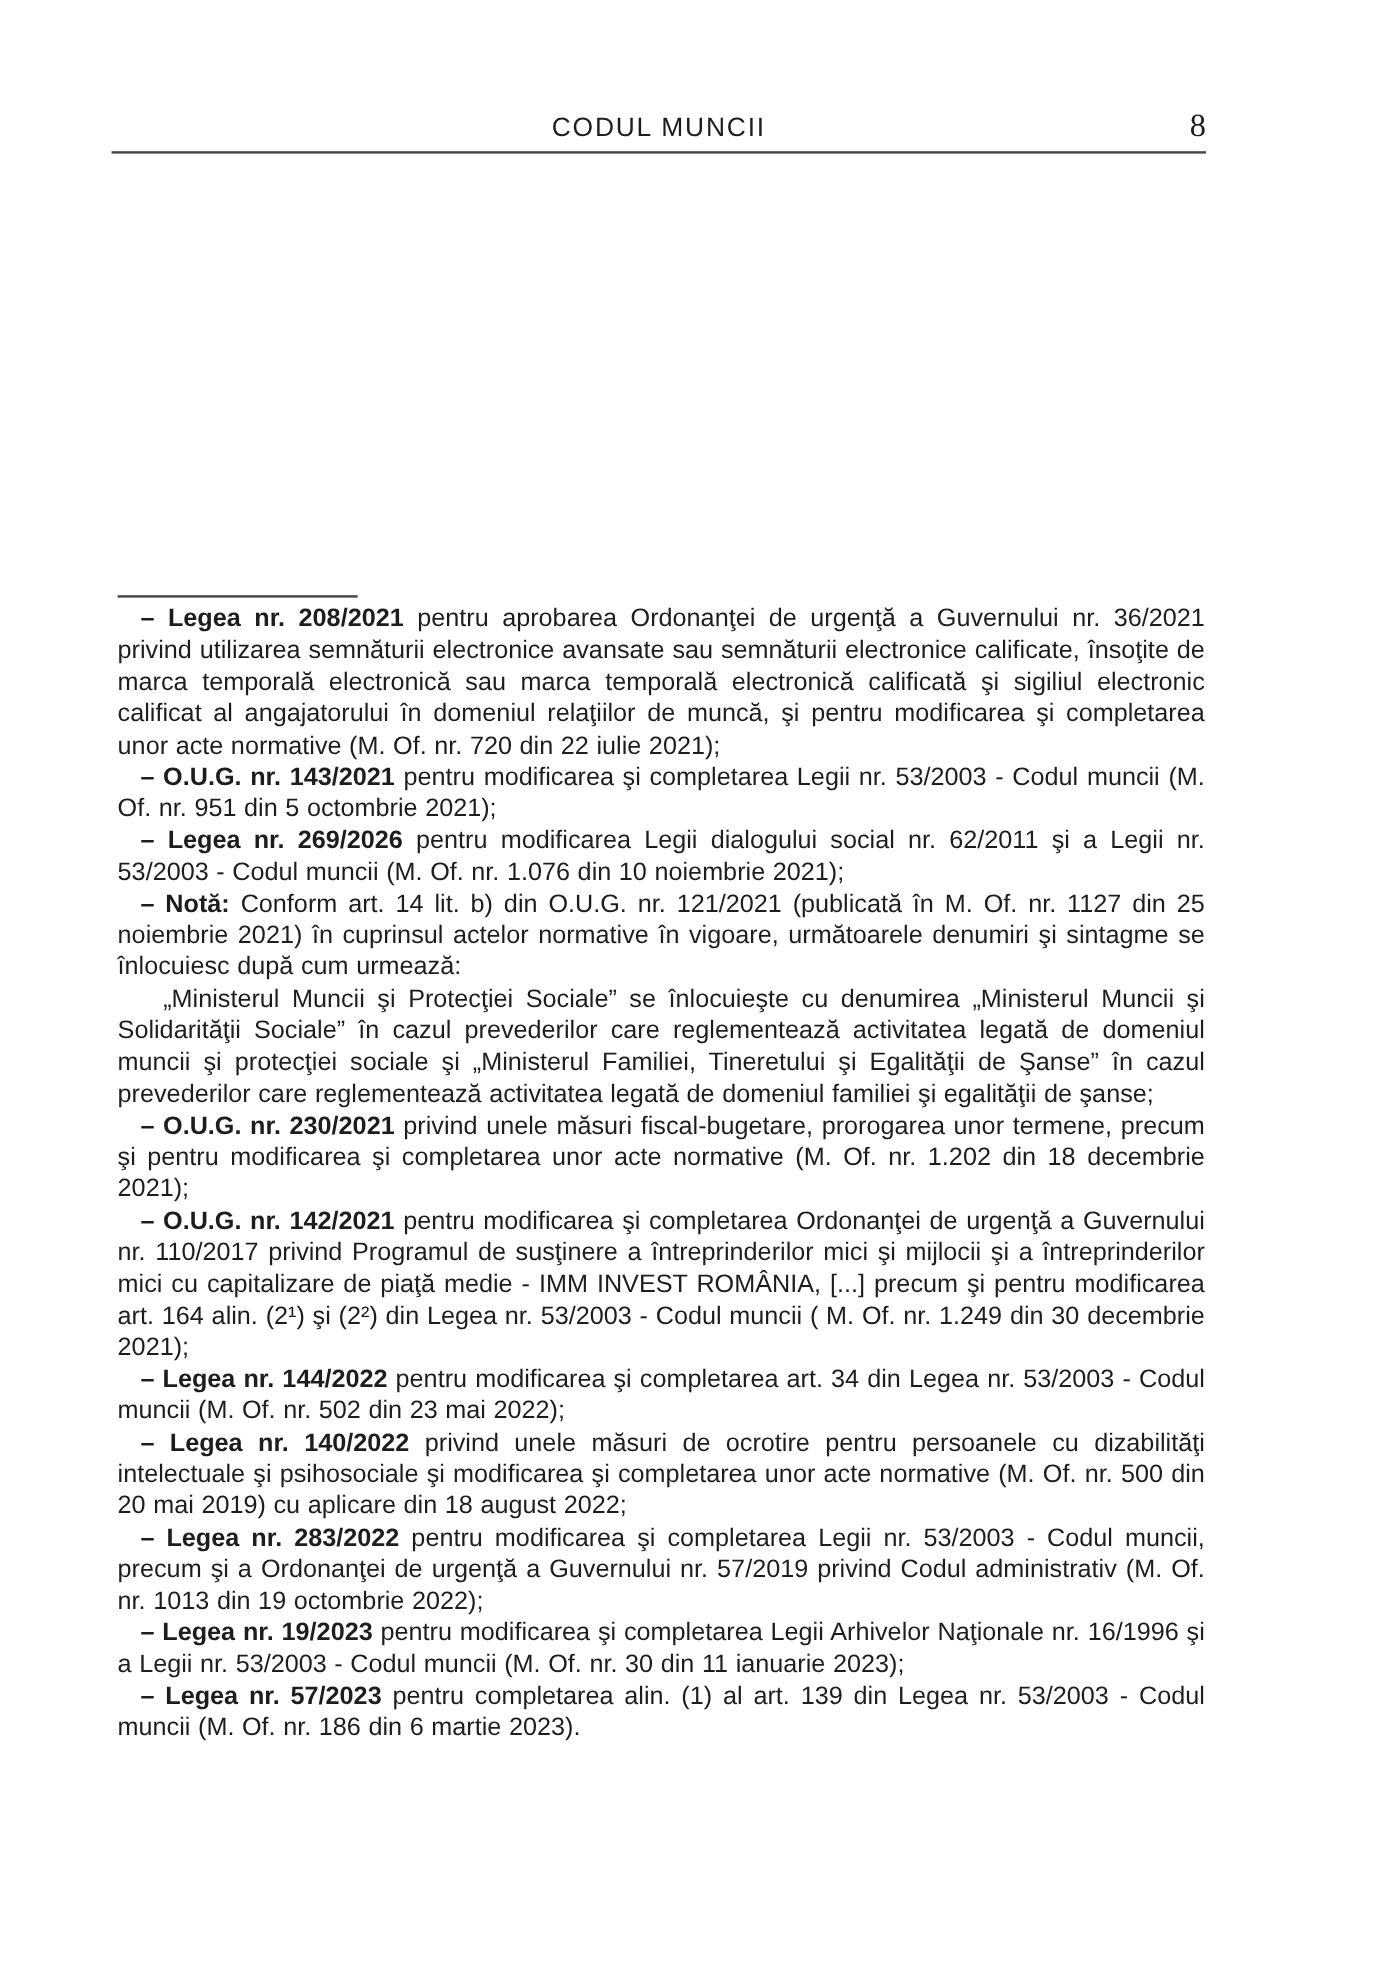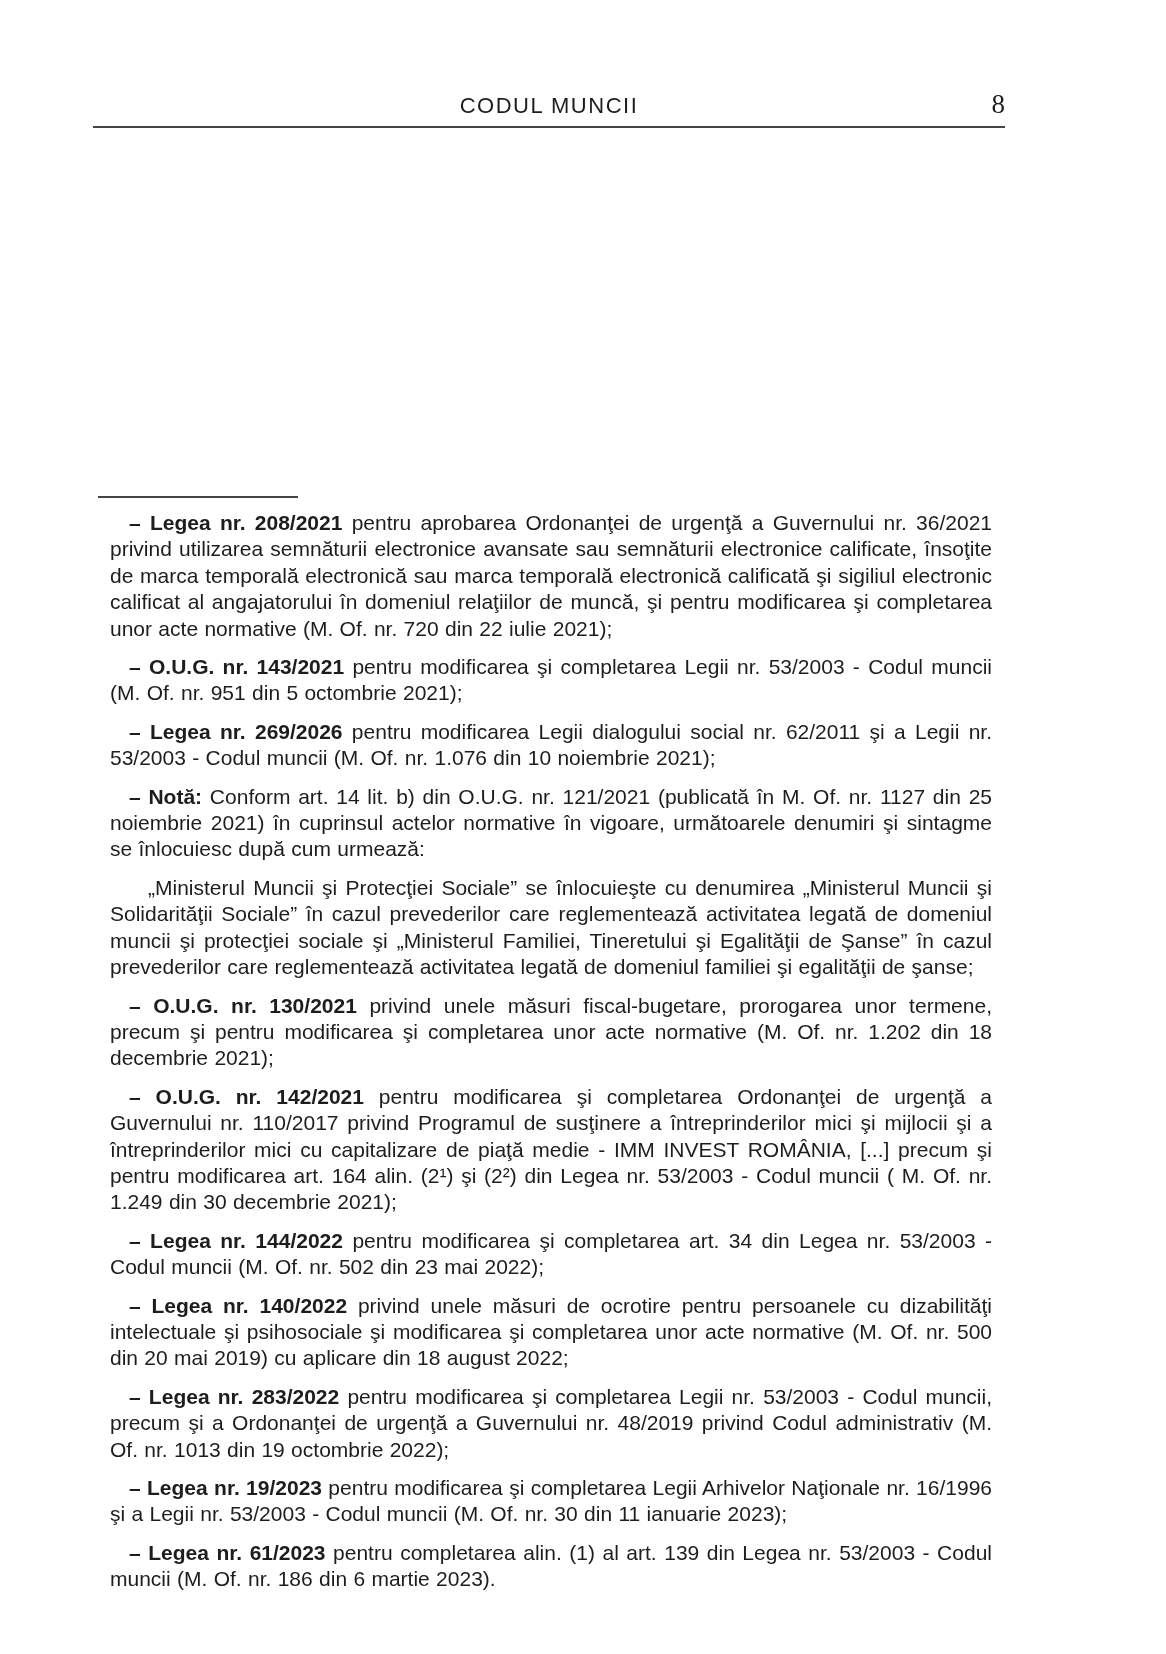--- a/index.html
+++ b/index.html
@@ -58,21 +58,21 @@
     left: 98px;
     top: 496px;
     width: 906px;
   }
   .footnote-rule {
     width: 200px;
     border-top: 2px solid var(--rule-color, #3c3c3c);
     margin-bottom: 5px;
   }
   .footnote-body p {
-    margin: 12px;
+    margin: 0;
     text-align: justify;
     font-size: 21px;
     line-height: 26.4px;
     text-indent: 19px;
     color: var(--text-color, #1d1d1d);
     word-spacing: 0.5px;
   }
   .footnote-body p.quote {
     text-indent: 38px;
   }
@@ -92,23 +92,23 @@
   </header>
 
   <section class="footnotes">
     <div class="footnote-rule"></div>
     <div class="footnote-body" id="footnote-body">
         <p><b class="lead">– Legea nr. 208/2021</b><span> pentru aprobarea Ordonanţei de urgenţă a Guvernului nr. 36/2021 privind utilizarea semnăturii electronice avansate sau semnăturii electronice calificate, însoţite de marca temporală electronică sau marca temporală electronică calificată şi sigiliul electronic calificat al angajatorului în domeniul relaţiilor de muncă, şi pentru modificarea şi completarea unor acte normative (M. Of. nr. 720 din 22 iulie 2021);</span></p>
         <p><b class="lead">– O.U.G. nr. 143/2021</b><span> pentru modificarea şi completarea Legii nr. 53/2003 - Codul muncii (M. Of. nr. 951 din 5 octombrie 2021);</span></p>
         <p><b class="lead">– Legea nr. 269/2026</b><span> pentru modificarea Legii dialogului social nr. 62/2011 şi a Legii nr. 53/2003 - Codul muncii (M. Of. nr. 1.076 din 10 noiembrie 2021);</span></p>
         <p><b class="lead">– Notă:</b><span> Conform art. 14 lit. b) din O.U.G. nr. 121/2021 (publicată în M. Of. nr. 1127 din 25 noiembrie 2021) în cuprinsul actelor normative în vigoare, următoarele denumiri şi sintagme se înlocuiesc după cum urmează:</span></p>
         <p class="quote"><span>„Ministerul Muncii şi Protecţiei Sociale” se înlocuieşte cu denumirea „Ministerul Muncii şi Solidarităţii Sociale” în cazul prevederilor care reglementează activitatea legată de domeniul muncii şi protecţiei sociale şi „Ministerul Familiei, Tineretului şi Egalităţii de Şanse” în cazul prevederilor care reglementează activitatea legată de domeniul familiei şi egalităţii de şanse;</span></p>
-        <p><b class="lead">– O.U.G. nr. 130/2021</b><span> privind unele măsuri fiscal-bugetare, prorogarea unor termene, precum şi pentru modificarea şi completarea unor acte normative (M. Of. nr. 1.202 din 18 decembrie 2021);</span></p>
+        <p><b class="lead">– O.U.G. nr. 230/2021</b><span> privind unele măsuri fiscal-bugetare, prorogarea unor termene, precum şi pentru modificarea şi completarea unor acte normative (M. Of. nr. 1.202 din 18 decembrie 2021);</span></p>
         <p><b class="lead">– O.U.G. nr. 142/2021</b><span> pentru modificarea şi completarea Ordonanţei de urgenţă a Guvernului nr. 110/2017 privind Programul de susţinere a întreprinderilor mici şi mijlocii şi a întreprinderilor mici cu capitalizare de piaţă medie - IMM INVEST ROMÂNIA, [...] precum şi pentru modificarea art. 164 alin. (2¹) şi (2²) din Legea nr. 53/2003 - Codul muncii ( M. Of. nr. 1.249 din 30 decembrie 2021);</span></p>
         <p><b class="lead">– Legea nr. 144/2022</b><span> pentru modificarea şi completarea art. 34 din Legea nr. 53/2003 - Codul muncii (M. Of. nr. 502 din 23 mai 2022);</span></p>
         <p><b class="lead">– Legea nr. 140/2022</b><span> privind unele măsuri de ocrotire pentru persoanele cu dizabilităţi intelectuale şi psihosociale şi modificarea şi completarea unor acte normative (M. Of. nr. 500 din 20 mai 2019) cu aplicare din 18 august 2022;</span></p>
-        <p><b class="lead">– Legea nr. 283/2022</b><span> pentru modificarea şi completarea Legii nr. 53/2003 - Codul muncii, precum şi a Ordonanţei de urgenţă a Guvernului nr. 48/2019 privind Codul administrativ (M. Of. nr. 1013 din 19 octombrie 2022);</span></p>
+        <p><b class="lead">– Legea nr. 283/2022</b><span> pentru modificarea şi completarea Legii nr. 53/2003 - Codul muncii, precum şi a Ordonanţei de urgenţă a Guvernului nr. 57/2019 privind Codul administrativ (M. Of. nr. 1013 din 19 octombrie 2022);</span></p>
         <p><b class="lead">– Legea nr. 19/2023</b><span> pentru modificarea şi completarea Legii Arhivelor Naţionale nr. 16/1996 şi a Legii nr. 53/2003 - Codul muncii (M. Of. nr. 30 din 11 ianuarie 2023);</span></p>
-        <p><b class="lead">– Legea nr. 61/2023</b><span> pentru completarea alin. (1) al art. 139 din Legea nr. 53/2003 - Codul muncii (M. Of. nr. 186 din 6 martie 2023).</span></p>
+        <p><b class="lead">– Legea nr. 57/2023</b><span> pentru completarea alin. (1) al art. 139 din Legea nr. 53/2003 - Codul muncii (M. Of. nr. 186 din 6 martie 2023).</span></p>
       </div>
   </section>
 
 </div>
 
 </body></html>

